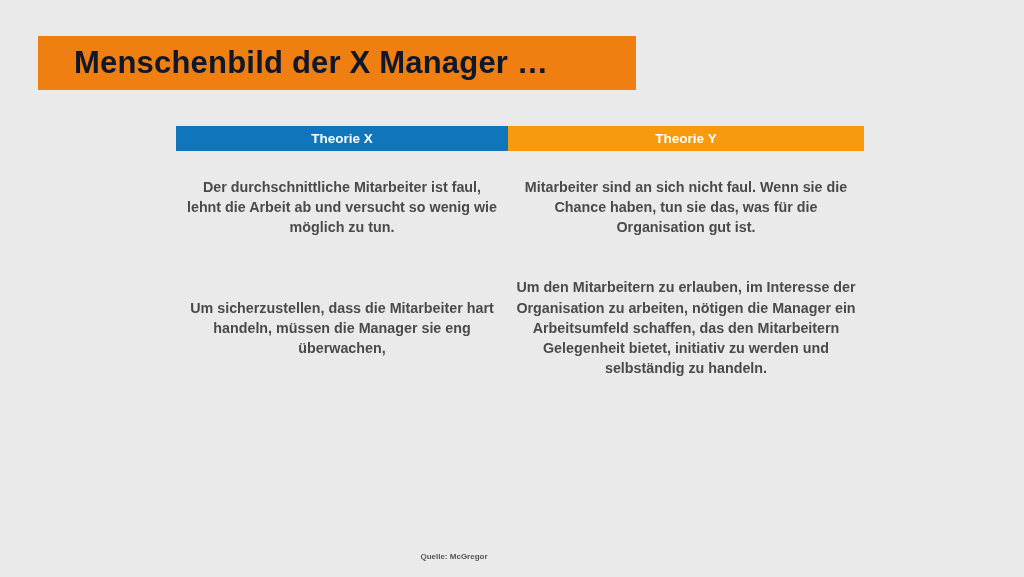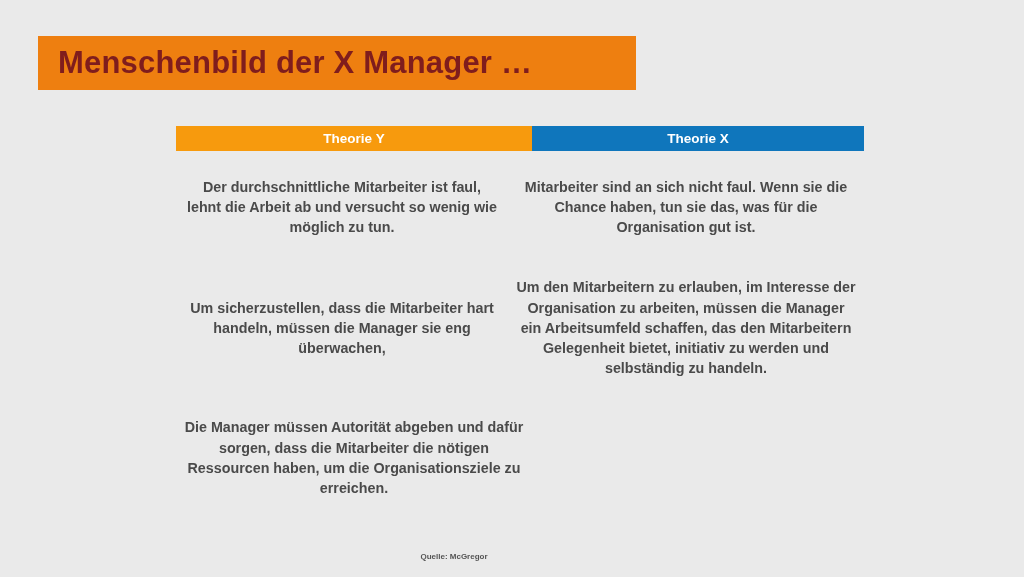--- a/index.html
+++ b/index.html
@@ -23,25 +23,25 @@
     position: absolute;
     left: 38px;
     top: 36px;
     width: 598px;
     height: 54px;
     background: #ee7f10;
     display: flex;
     align-items: center;
   }
   .title-text {
-    color: #7f1d1d;
+    color: #0f172a;
     font-size: 31px;
     font-weight: bold;
     letter-spacing: 0.2px;
-    padding-left: 20px;
+    padding-left: 36px;
     white-space: nowrap;
   }
   .table {
     position: absolute;
     left: 176px;
     top: 126px;
     width: 688px;
   }
   .header-row {
     display: flex;
@@ -106,35 +106,34 @@
 
 <div class="slide">
 
   <div class="title-bar">
     <div class="title-text">Menschenbild der X Manager …</div>
   </div>
 
   <div class="table">
 
     <div class="header-row">
+      <div class="col-head x">Theorie X</div>
       <div class="col-head y">Theorie Y</div>
-      <div class="col-head x">Theorie X</div>
     </div>
 
     <div class="body-row row1">
       <div class="cell x">Der durchschnittliche Mitarbeiter ist faul, lehnt die Arbeit ab und versucht so wenig wie möglich zu tun.</div>
       <div class="cell y">Mitarbeiter sind an sich nicht faul. Wenn sie die Chance haben, tun sie das, was für die Organisation gut ist.</div>
     </div>
 
     <div class="body-row row2">
       <div class="cell x">Um sicherzustellen, dass die Mitarbeiter hart handeln, müssen die Manager sie eng überwachen,</div>
-      <div class="cell y">Um den Mitarbeitern zu erlauben, im Interesse der Organisation zu arbeiten, müssen die Manager ein Arbeitsumfeld schaffen, das den Mitarbeitern Gelegenheit bietet, initiativ zu werden und selbständig zu handeln.</div>
+      <div class="cell y">Um den Mitarbeitern zu erlauben, im Interesse der Organisation zu arbeiten, nötigen die Manager ein Arbeitsumfeld schaffen, das den Mitarbeitern Gelegenheit bietet, initiativ zu werden und selbständig zu handeln.</div>
     </div>
 
     <div class="body-row row3">
-      <div class="cell y">Die Manager müssen Autorität abgeben und dafür sorgen, dass die Mitarbeiter die nötigen Ressourcen haben, um die Organisationsziele zu erreichen.</div>
     </div>
 
   </div>
 
   <div class="source">Quelle: McGregor</div>
 
 </div>
 
 </body></html>

